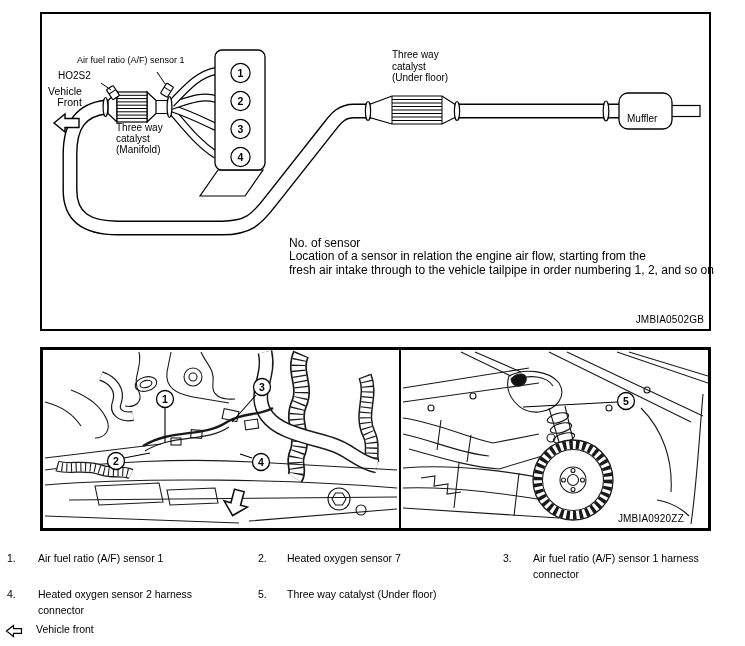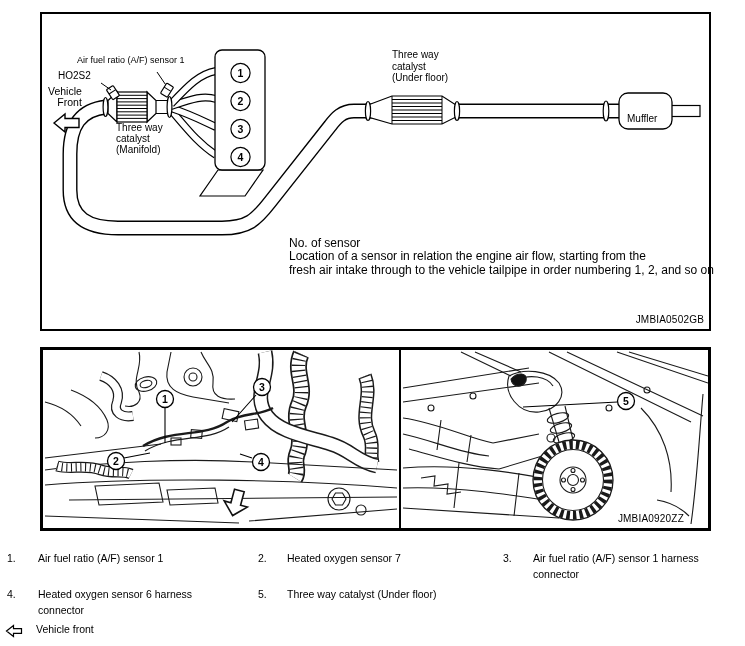--- a/index.html
+++ b/index.html
@@ -247,21 +247,21 @@
   <span class="lg-num" style="left:7px;top:550px">1.</span>
   <span class="lg-lbl" style="left:38px;top:550px;width:210px">Air fuel ratio (A/F) sensor 1</span>
 
   <span class="lg-num" style="left:258px;top:550px">2.</span>
   <span class="lg-lbl" style="left:287px;top:550px;width:210px">Heated oxygen sensor 7</span>
 
   <span class="lg-num" style="left:503px;top:550px">3.</span>
   <span class="lg-lbl" style="left:533px;top:550px;width:192px">Air fuel ratio (A/F) sensor 1 harness connector</span>
 
   <span class="lg-num" style="left:7px;top:586px">4.</span>
-  <span class="lg-lbl" style="left:38px;top:586px;width:178px">Heated oxygen sensor 6 harness connector</span>
+  <span class="lg-lbl" style="left:38px;top:586px;width:178px">Heated oxygen sensor 2 harness connector</span>
 
   <span class="lg-num" style="left:258px;top:586px">5.</span>
   <span class="lg-lbl" style="left:287px;top:586px;width:230px">Three way catalyst (Under floor)</span>
 
   <svg class="vf-arrow" width="18" height="14" viewBox="0 0 18 14">
     <polygon points="1.5,7 8.5,1.5 8.5,4.6 16.5,4.6 16.5,9.4 8.5,9.4 8.5,12.5" fill="#fff" stroke="#000" stroke-width="1.2"></polygon>
   </svg>
   <span class="lg-vf">Vehicle front</span>
 
 </div>

